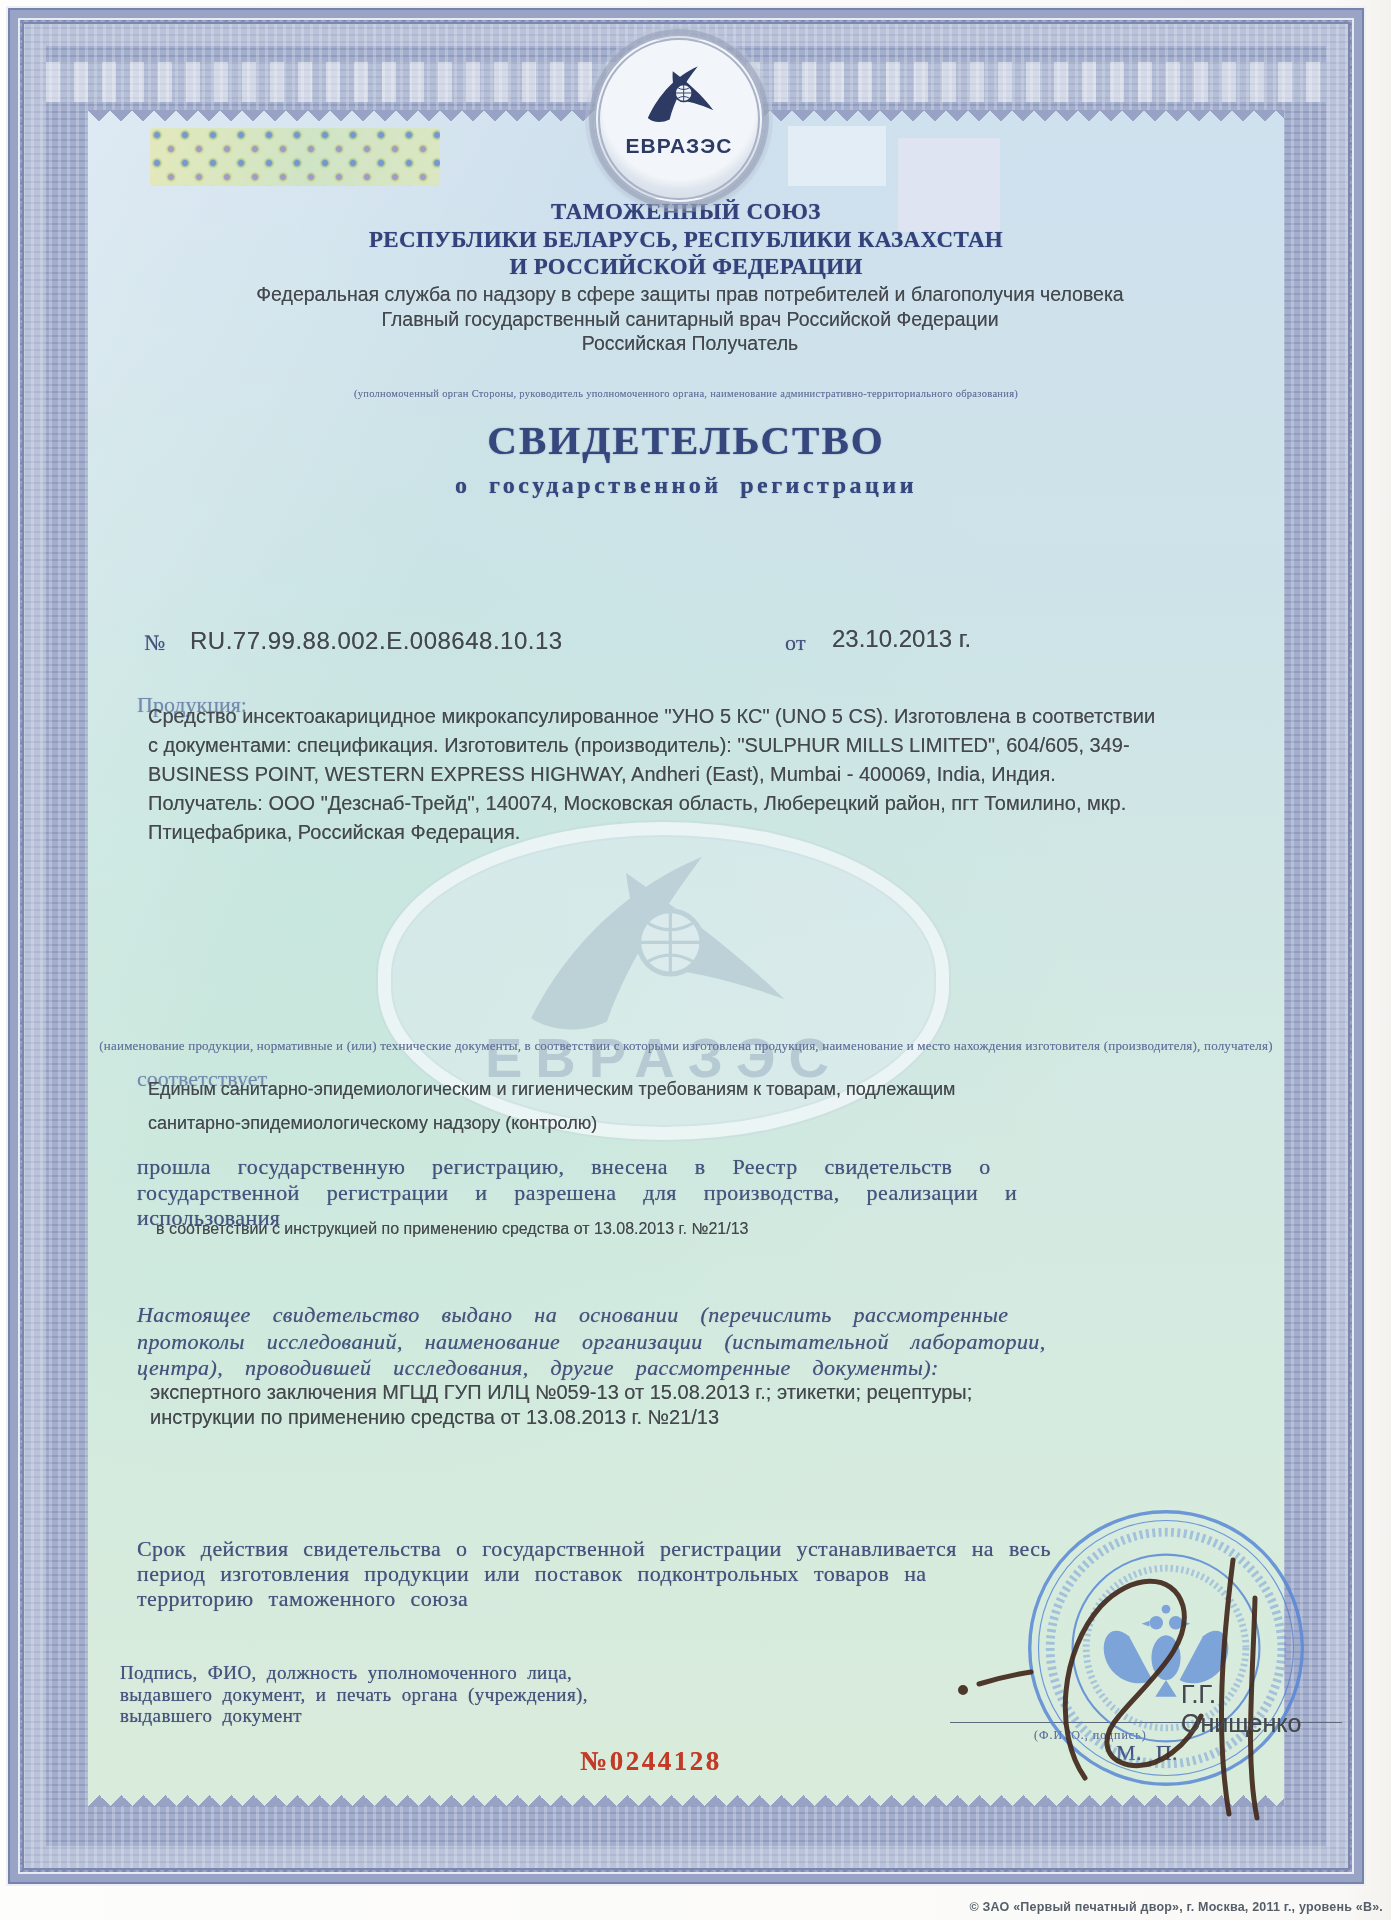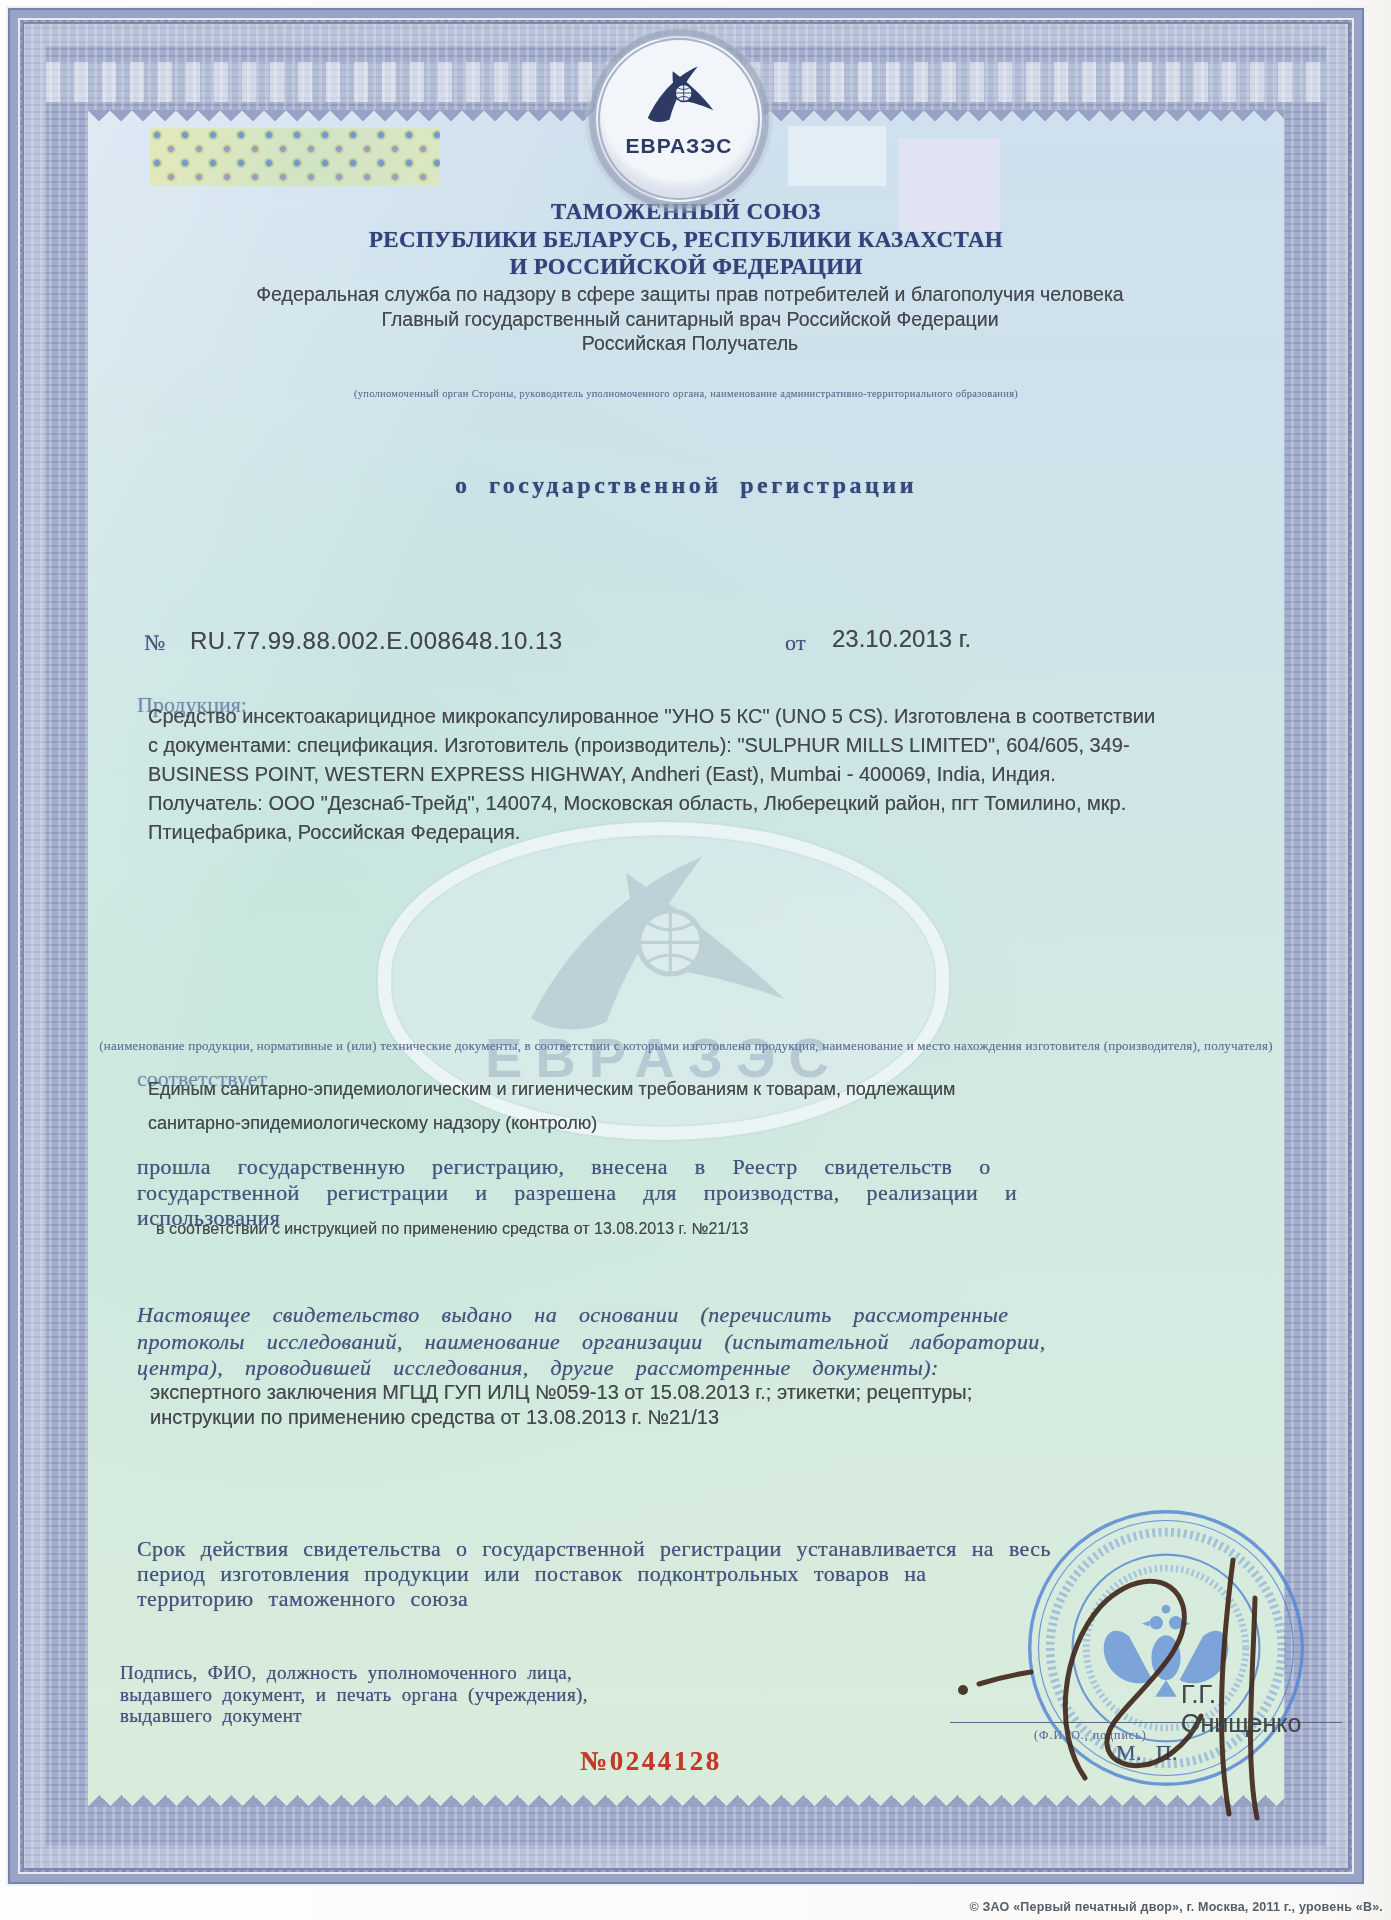--- a/index.html
+++ b/index.html
@@ -91,20 +91,21 @@
         <div style="font-size:23px;font-weight:bold;color:#33427a;letter-spacing:.5px;line-height:28px;text-shadow:0 0 .8px rgba(51,66,122,.7);">ТАМОЖЕННЫЙ СОЮЗ</div>
         <div style="font-size:23px;font-weight:bold;color:#33427a;letter-spacing:.3px;line-height:27px;text-shadow:0 0 .8px rgba(51,66,122,.7);">РЕСПУБЛИКИ БЕЛАРУСЬ, РЕСПУБЛИКИ КАЗАХСТАН</div>
         <div style="font-size:23px;font-weight:bold;color:#33427a;letter-spacing:.3px;line-height:27px;text-shadow:0 0 .8px rgba(51,66,122,.7);">И РОССИЙСКОЙ ФЕДЕРАЦИИ</div>
         <div class="sans fill" style="font-size:19.5px;line-height:25px;margin-top:2px;">Федеральная служба по надзору в сфере защиты прав потребителей и благополучия человека</div>
         <div class="sans fill" style="font-size:19.5px;line-height:24px;">Главный государственный санитарный врач Российской Федерации</div>
         <div class="sans fill" style="font-size:19.5px;line-height:24px;">Российская Получатель</div>
       </div>
 
       <div class="abs center fineprint" style="top:278px;font-size:10.5px;letter-spacing:.3px;z-index:2;">(уполномоченный орган Стороны, руководитель уполномоченного органа, наименование административно-территориального образования)</div>
 
+      <div class="abs center" style="top:306px;font-size:41px;font-weight:bold;color:#36477e;letter-spacing:2px;text-shadow:0 0 1.2px rgba(54,71,126,.8);z-index:2;">СВИДЕТЕЛЬСТВО</div>
       <div class="abs center" style="top:362px;font-size:24px;font-weight:bold;color:#36477e;letter-spacing:3.5px;word-spacing:9px;text-shadow:0 0 .9px rgba(54,71,126,.8);z-index:2;">о государственной регистрации</div>
 
       <div class="abs tpl" style="left:56px;top:520px;font-size:22px;z-index:2;">№</div>
       <div class="abs sans fill" style="left:94px;top:517px;font-size:24px;letter-spacing:.5px;z-index:2;">RU.77.99.88.002.E.008648.10.13</div>
       <div class="abs tpl" style="left:697px;top:520px;font-size:22px;z-index:2;">от</div>
       <div class="abs sans fill" style="left:736px;top:515px;font-size:24px;z-index:2;">23.10.2013 г.</div>
 
       <div class="abs faded-label" style="left:49px;top:582px;font-size:22px;z-index:1;">Продукция:</div>
       <div class="abs sans fill" style="left:52px;top:592px;width:1008px;font-size:20px;line-height:29px;z-index:2;">Средство инсектоакарицидное микрокапсулированное "УНО 5 КС" (UNO 5 CS). Изготовлена в соответствии с документами: спецификация. Изготовитель (производитель): "SULPHUR MILLS LIMITED", 604/605, 349-BUSINESS POINT, WESTERN EXPRESS HIGHWAY, Andheri (East), Mumbai - 400069, India, Индия.  Получатель: ООО "Дезснаб-Трейд", 140074, Московская область, Люберецкий район, пгт Томилино, мкр. Птицефабрика, Российская Федерация.</div>
 

